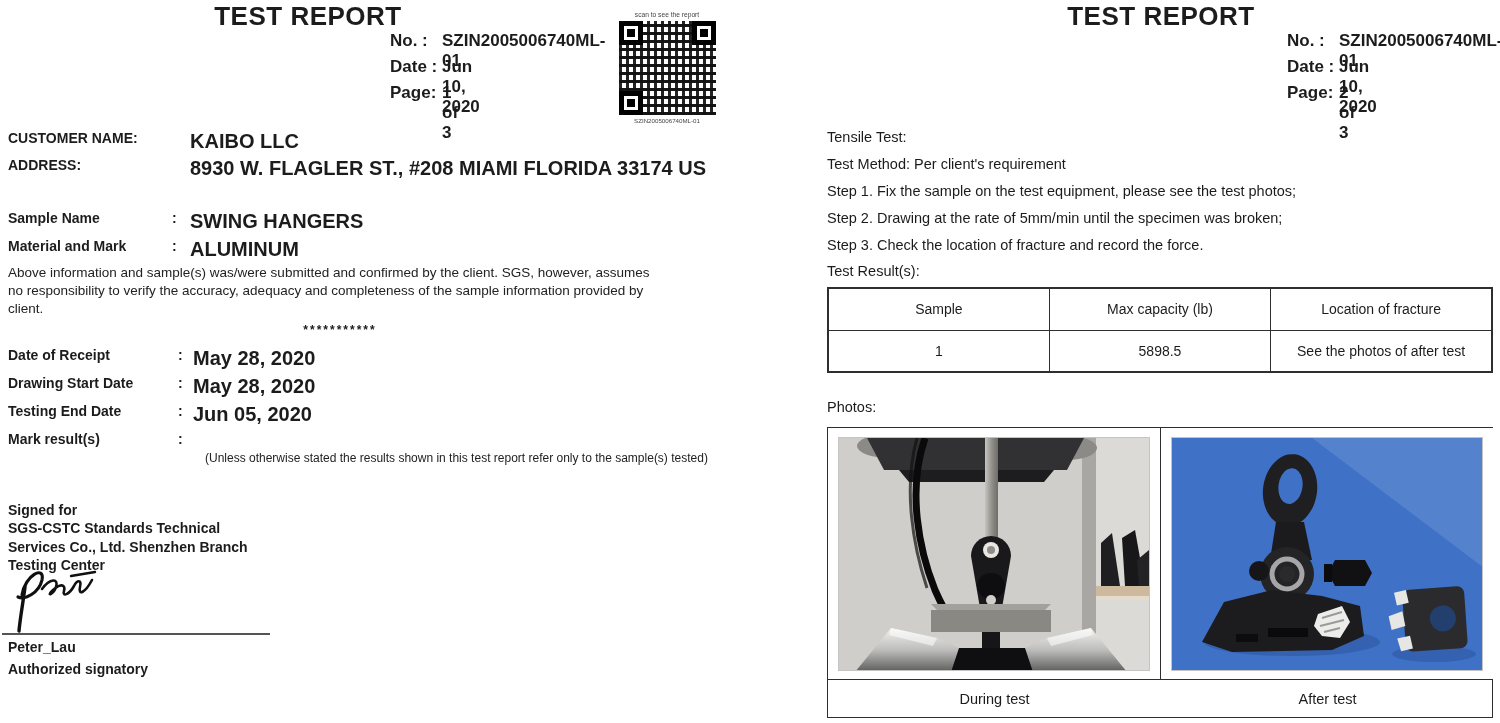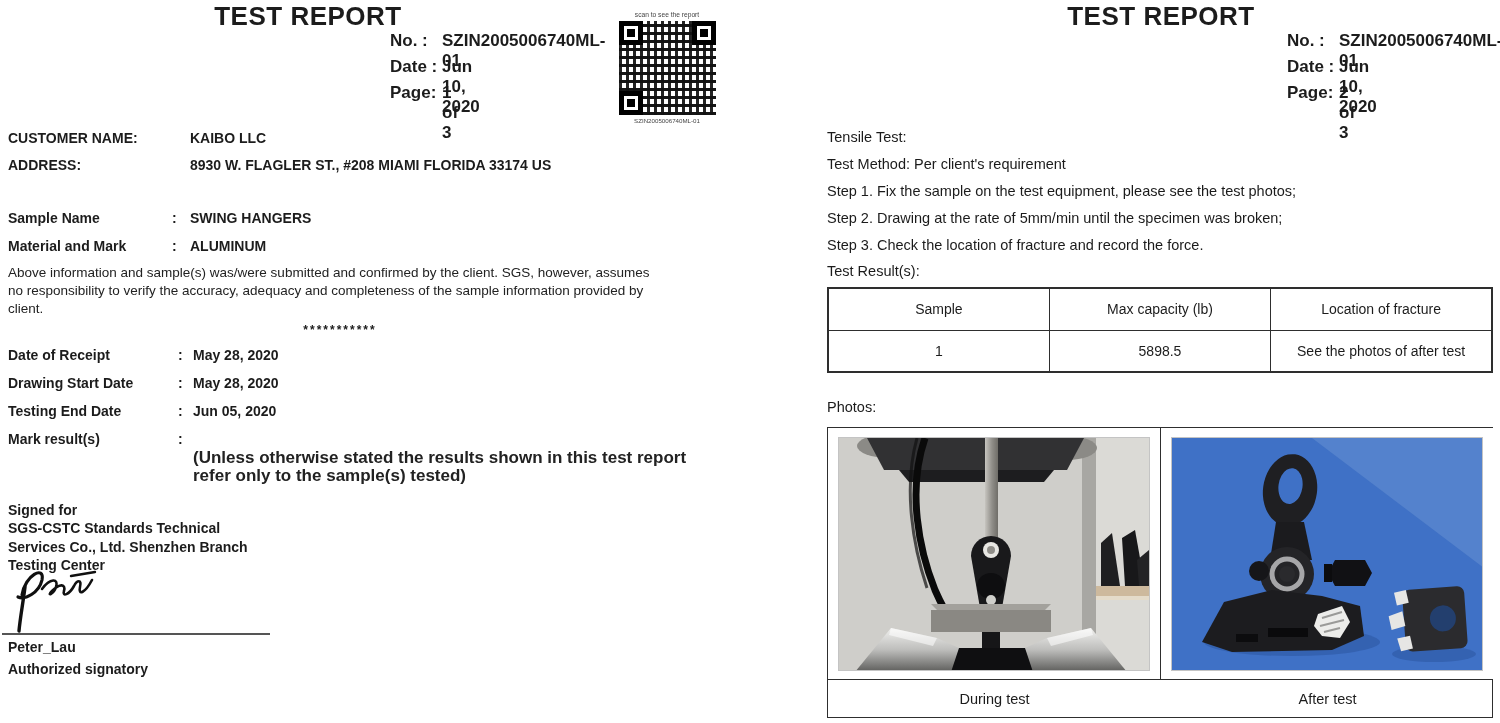--- a/index.html
+++ b/index.html
@@ -9,21 +9,21 @@
   .page { position:absolute; top:0; width:750px; height:723px; background:#fff; }
   #page1 { left:0; } #page2 { left:750px; }
 
   .abs { position:absolute; white-space:nowrap; }
   .title { font-size:26px; font-weight:700; letter-spacing:.5px; transform:translateX(-50%); }
 
   .meta-row { position:absolute; font-size:17px; font-weight:700; }
   .meta-value { position:absolute; }
 
   .lbl { font-weight:700; font-size:14px; }
-  .val { font-weight:700; font-size:14px; }
+  .val { font-weight:700; font-size:20px; }
   .colon { position:absolute; font-weight:700; font-size:14px; }
 
   .para { position:absolute; white-space:normal; font-size:13.5px; line-height:18px; font-weight:400; color:#222; }
 
   
   .qr-wrap { position:absolute; left:615px; top:10px; width:104px; height:118px; text-align:center; }
   .qr-cap { font-size:7px; color:#444; line-height:9px; transform:scale(.95); }
   .qr { position:relative; width:97px; height:94px; margin:2px auto 1px auto; background:
         repeating-linear-gradient(90deg, rgba(17,17,17,.92) 0 3px, rgba(255,255,255,0) 3px 7px),
         repeating-linear-gradient(0deg, #161616 0 3px, #ffffff 3px 8px); }
@@ -103,21 +103,21 @@
     <div class="abs lbl" style="left:8px; top:375px;">Drawing Start Date</div>
     <div class="colon" style="left:178px; top:375px;">:</div>
     <div class="abs val" style="left:193px; top:375px;">May 28, 2020</div>
 
     <div class="abs lbl" style="left:8px; top:403px;">Testing End Date</div>
     <div class="colon" style="left:178px; top:403px;">:</div>
     <div class="abs val" style="left:193px; top:403px;">Jun 05, 2020</div>
 
     <div class="abs lbl" style="left:8px; top:431px;">Mark result(s)</div>
     <div class="colon" style="left:178px; top:431px;">:</div>
-    <div class="para" style="left:193px; top:449px; width:505px; font-size:17px; font-weight:700;">(Unless otherwise stated the results shown in this test report refer only to the sample(s) tested)</div>
+    <div class="para" style="left:205px; top:449px; width:505px; font-size:12px; font-weight:400;">(Unless otherwise stated the results shown in this test report refer only to the sample(s) tested)</div>
 
     <div class="abs lbl" style="left:8px; top:502px;">Signed for</div>
     <div class="abs lbl" style="left:8px; top:520px;">SGS-CSTC Standards Technical</div>
     <div class="abs lbl" style="left:8px; top:539px;">Services Co., Ltd. Shenzhen Branch</div>
     <div class="abs lbl" style="left:8px; top:557px;">Testing Center</div>
 
     <svg class="abs" style="left:5px; top:563px;" width="120" height="72" viewBox="0 0 120 72">
       <g fill="none" stroke="#101010" stroke-linecap="round" stroke-linejoin="round">
         <path d="M17,32 C20,12 40,2 37,17 C34,30 20,37 13,34" stroke-width="3.2"></path>
         <path d="M20,24 C18,40 15,56 14,68" stroke-width="3.4"></path>

